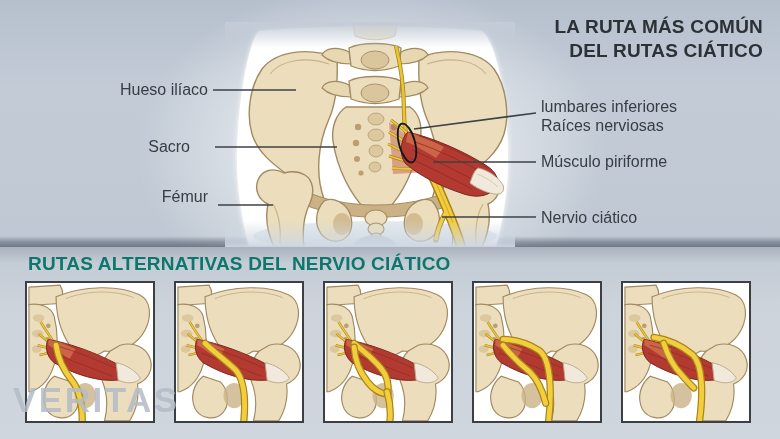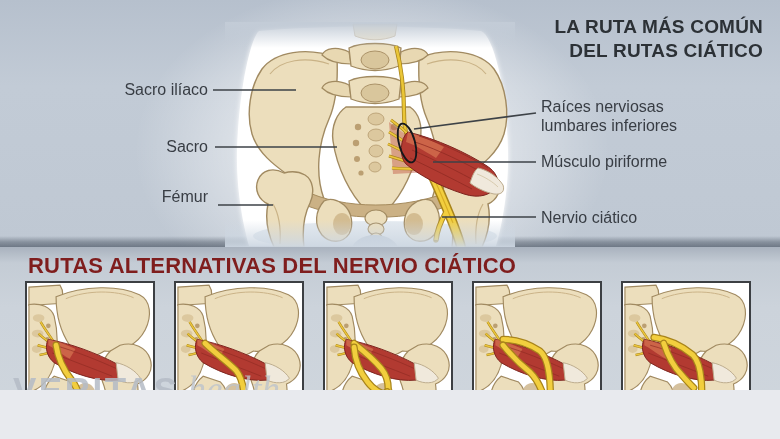--- a/index.html
+++ b/index.html
@@ -1,42 +1,42 @@
 <!DOCTYPE html>
 <html><head>
 <meta charset="utf-8">
 <style>
   html,body{margin:0;padding:0;background:#e8eaee;}
-  .canvas{position:relative;width:780px;height:390px;overflow:hidden;
+  .canvas{position:relative;width:780px;height:439px;overflow:hidden;
           font-family:"Liberation Sans",sans-serif;}
   
   .bg-top{position:absolute;left:0;top:0;width:780px;height:247px;
     background:
       radial-gradient(ellipse 330px 230px at 372px 150px, rgba(255,255,255,.95) 0%, rgba(255,255,255,0) 72%),
       linear-gradient(180deg,#b6c0cd 0%,#c2cbd6 35%,#bfc8d3 100%);}
   .divider{position:absolute;left:0;top:236px;width:780px;height:11px;
     background:linear-gradient(180deg,rgba(44,55,70,0) 0%,rgba(44,55,70,.38) 55%,rgba(44,55,70,.55) 100%);}
   .bg-bottom{position:absolute;left:0;top:247px;width:780px;height:192px;
     background:linear-gradient(180deg,#a9b2be 0px,#c4ccd5 16px,#ccd3db 60px,#cfd6dd 100%);}
   
   .title{position:absolute;top:15px;right:17px;text-align:right;font-weight:bold;
     font-size:19px;line-height:24px;color:#2c3136;letter-spacing:.2px;}
   .lbl{position:absolute;font-size:16px;color:#383d44;white-space:nowrap;line-height:19px;}
   .lbl.right-anchor{text-align:right;}
-  .heading{position:absolute;left:28px;top:253px;font-size:22px;font-weight:bold;
-    color:#7f1d1d;letter-spacing:.2px;white-space:nowrap;}
+  .heading{position:absolute;left:28px;top:253px;font-size:19px;font-weight:bold;
+    color:#0f766e;letter-spacing:.2px;white-space:nowrap;}
   
   .main-art{position:absolute;left:225px;top:22px;}
   .overlay{position:absolute;left:0;top:0;pointer-events:none;}
   .thumbs{position:absolute;left:25px;top:281px;display:flex;gap:19px;}
   .thumb{width:130px;height:142px;box-sizing:border-box;border:2px solid #3c3f43;
     background:#ffffff;overflow:hidden;}
   .thumb svg{display:block;}
   
-  .watermark{position:absolute;left:13px;top:368px;z-index:6;pointer-events:none;
+  .watermark{position:absolute;left:13px;top:380px;z-index:6;pointer-events:none;
     display:flex;align-items:baseline;justify-content:center;}
   .wm-brand{font-size:35px;font-weight:800;letter-spacing:2.5px;color:rgba(180,187,197,.85);}
   .wm-suffix{font-family:"Liberation Serif",serif;font-style:italic;font-size:37px;
     margin-left:8px;color:rgba(189,195,204,.8);}
 </style>
 </head>
 <body>
 
 <div class="canvas">
   <div class="bg-top"></div>
@@ -182,27 +182,27 @@
       <line x1="536" y1="162" x2="433" y2="162"></line>
       <line x1="536" y1="217" x2="442" y2="217"></line>
     </g>
   </svg>
 
   <div class="title">
     <span style="display:block">LA RUTA MÁS COMÚN</span>
     <span style="display:block">DEL RUTAS CIÁTICO</span>
   </div>
 
-  <div class="lbl right-anchor" style="right:572px;top:80px">Sacro ilíaco</div>
-  <div class="lbl right-anchor" style="right:572px;top:137px">Sacro</div>
+  <div class="lbl right-anchor" style="right:572px;top:80px">Hueso ilíaco</div>
+  <div class="lbl right-anchor" style="right:590px;top:137px">Sacro</div>
   <div class="lbl right-anchor" style="right:572px;top:187px">Fémur</div>
 
   <div class="lbl" style="left:541px;top:97px">
+    <span style="display:block">lumbares inferiores</span>
     <span style="display:block">Raíces nerviosas</span>
-    <span style="display:block">lumbares inferiores</span>
   </div>
   <div class="lbl" style="left:541px;top:208px">Nervio ciático</div>
   <div class="lbl" style="left:541px;top:152px">Músculo piriforme</div>
 
   <div class="heading">RUTAS ALTERNATIVAS DEL NERVIO CIÁTICO</div>
 
   <div class="thumbs" id="thumbs">
       <div class="thumb">
         <svg width="126" height="138" viewBox="0 0 130 142">
   <path d="M 2,4 L 34,2 C 38,8 38,16 33,21 L 2,23 Z" fill="#ecdebc" stroke="#a18a61" stroke-width="1.2"></path>
@@ -393,15 +393,14 @@
           <path d="M 32,56 C 46,58 60,64 72,74 C 82,84 83,112 79,142" fill="none" stroke="#a8841b" stroke-width="7.5" stroke-linecap="round"></path>
           <path d="M 32,56 C 46,58 60,64 72,74 C 82,84 83,112 79,142" fill="none" stroke="#f2ce3e" stroke-width="5" stroke-linecap="round"></path>
           <path d="M 42,62 C 46,74 52,86 60,94 C 65,100 69,104 73,108" fill="none" stroke="#a8841b" stroke-width="7.5" stroke-linecap="round"></path>
           <path d="M 42,62 C 46,74 52,86 60,94 C 65,100 69,104 73,108" fill="none" stroke="#f2ce3e" stroke-width="5" stroke-linecap="round"></path>
         </svg>
       </div>
     </div>
 
   <div class="watermark">
     <span class="wm-brand">VERITAS</span>
-    <span class="wm-suffix">health</span>
   </div>
 </div>
 
 </body></html>

